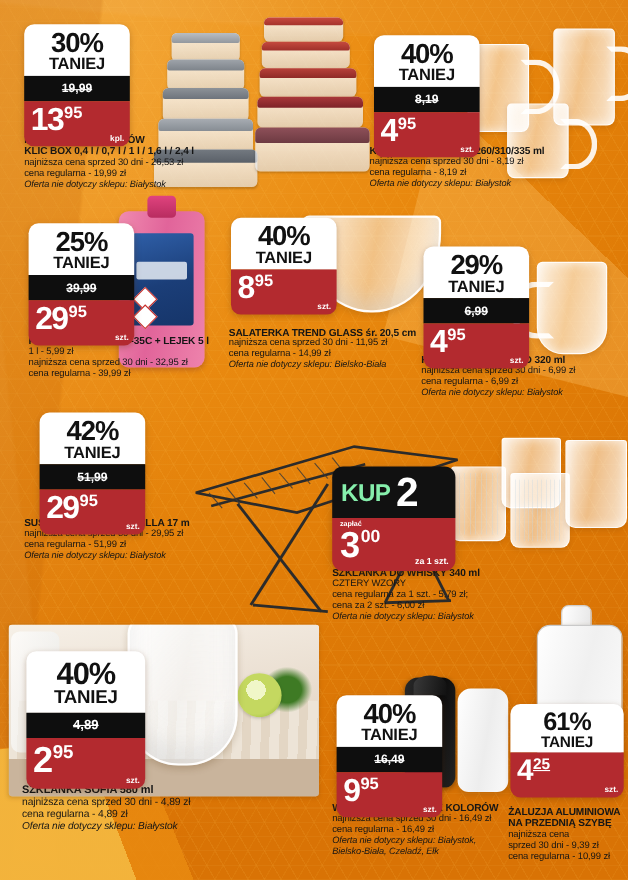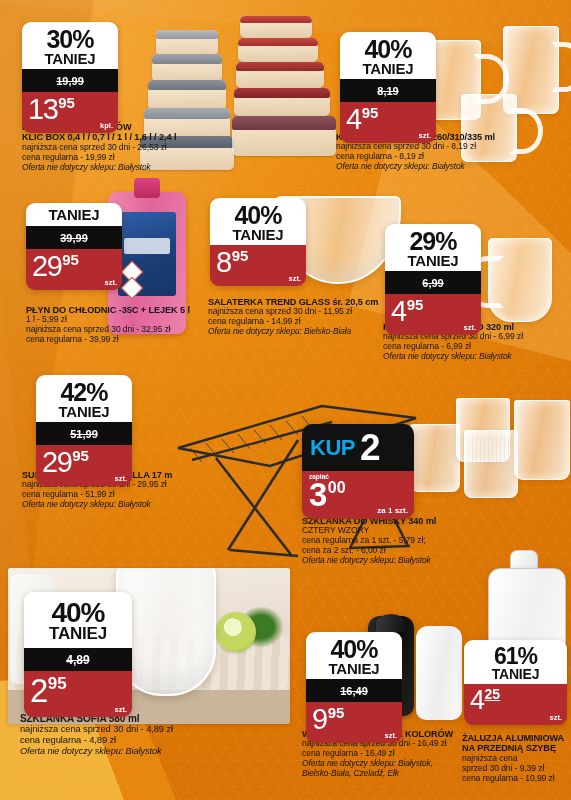--- a/index.html
+++ b/index.html
@@ -69,33 +69,33 @@
   .badge .pct{
     background:#fff;border-radius:9px 9px 0 0;text-align:center;
     padding:5px 2px 3px;color:#111;line-height:.98;}
   .badge .pct .big{font-size:25px;font-weight:700;letter-spacing:-1px;display:block;}
   .badge .pct .sub{font-size:15px;font-weight:700;letter-spacing:-.2px;display:block;}
   .badge .oldrow{background:#0e0e0e;text-align:center;padding:2px 0 3px;}
   .badge .oldrow span{color:#fff;font-size:11px;font-weight:700;
     text-decoration:line-through;text-decoration-thickness:1.4px;}
   .badge .newrow{background:#B32A2F;border-radius:0 0 9px 9px;position:relative;
     padding:3px 6px 7px;text-align:left;min-height:31px;}
-  .badge .newrow .int{color:#fff;font-size:29px;font-weight:400;letter-spacing:-1.5px;
+  .badge .newrow .int{color:#fff;font-size:29px;font-weight:700;letter-spacing:-1.5px;
     line-height:1;vertical-align:baseline;}
   .badge .newrow .dec{color:#fff;font-size:15px;font-weight:700;line-height:1;
     position:relative;top:-11px;left:1px;}
   .badge .newrow .unit{position:absolute;right:5px;bottom:3px;color:#fff;
     font-size:7.5px;font-weight:700;}
 
   
   .kup{position:absolute;width:112px;z-index:30;
     filter:drop-shadow(0 2px 4px rgba(90,40,0,.35));}
   .kup .top{background:#111;border-radius:10px 10px 0 0;padding:9px 8px 8px;
     display:flex;align-items:center;gap:5px;}
-  .kup .top .k{color:#0ea5e9;font-size:22px;font-weight:700;letter-spacing:-.5px;}
+  .kup .top .k{color:#86efac;font-size:22px;font-weight:700;letter-spacing:-.5px;}
   .kup .top .n{color:#fff;font-size:37px;font-weight:700;line-height:.8;letter-spacing:-2px;}
   .kup .bot{background:#B32A2F;border-radius:0 0 10px 10px;position:relative;
     padding:3px 7px 8px;}
   .kup .bot .pay{color:#fff;font-size:6.5px;font-weight:700;display:block;
     line-height:1;margin-bottom:-2px;}
   .kup .bot .int{color:#fff;font-size:33px;font-weight:700;letter-spacing:-1.5px;line-height:1;}
   .kup .bot .dec{color:#fff;font-size:16px;font-weight:700;position:relative;top:-13px;left:2px;}
   .kup .bot .per{position:absolute;right:6px;bottom:4px;color:#fff;font-size:8px;font-weight:700;}
 
   
@@ -314,20 +314,21 @@
   </div>
   <div class="desc" style="left:336px;top:132px;width:210px;">
     <span class="name">KUBEK HARTOWANY 260/310/335 ml</span>
     <span class="line">najniższa cena sprzed  30 dni - 8,19 zł</span>
     <span class="line">cena regularna - 8,19 zł</span>
     <span class="note">Oferta nie dotyczy sklepu: Białystok</span>
   </div>
 
   <div class="badge" style="left:26px;top:203px;">
     <div class="pct">
+      <span class="big">25%</span>
       <span class="sub">TANIEJ</span>
     </div>
     <div class="oldrow">
       <span>39,99</span>
     </div>
     <div class="newrow">
       <span class="int">29</span><span class="dec">95</span>
       <span class="unit">szt.</span>
     </div>
   </div>

